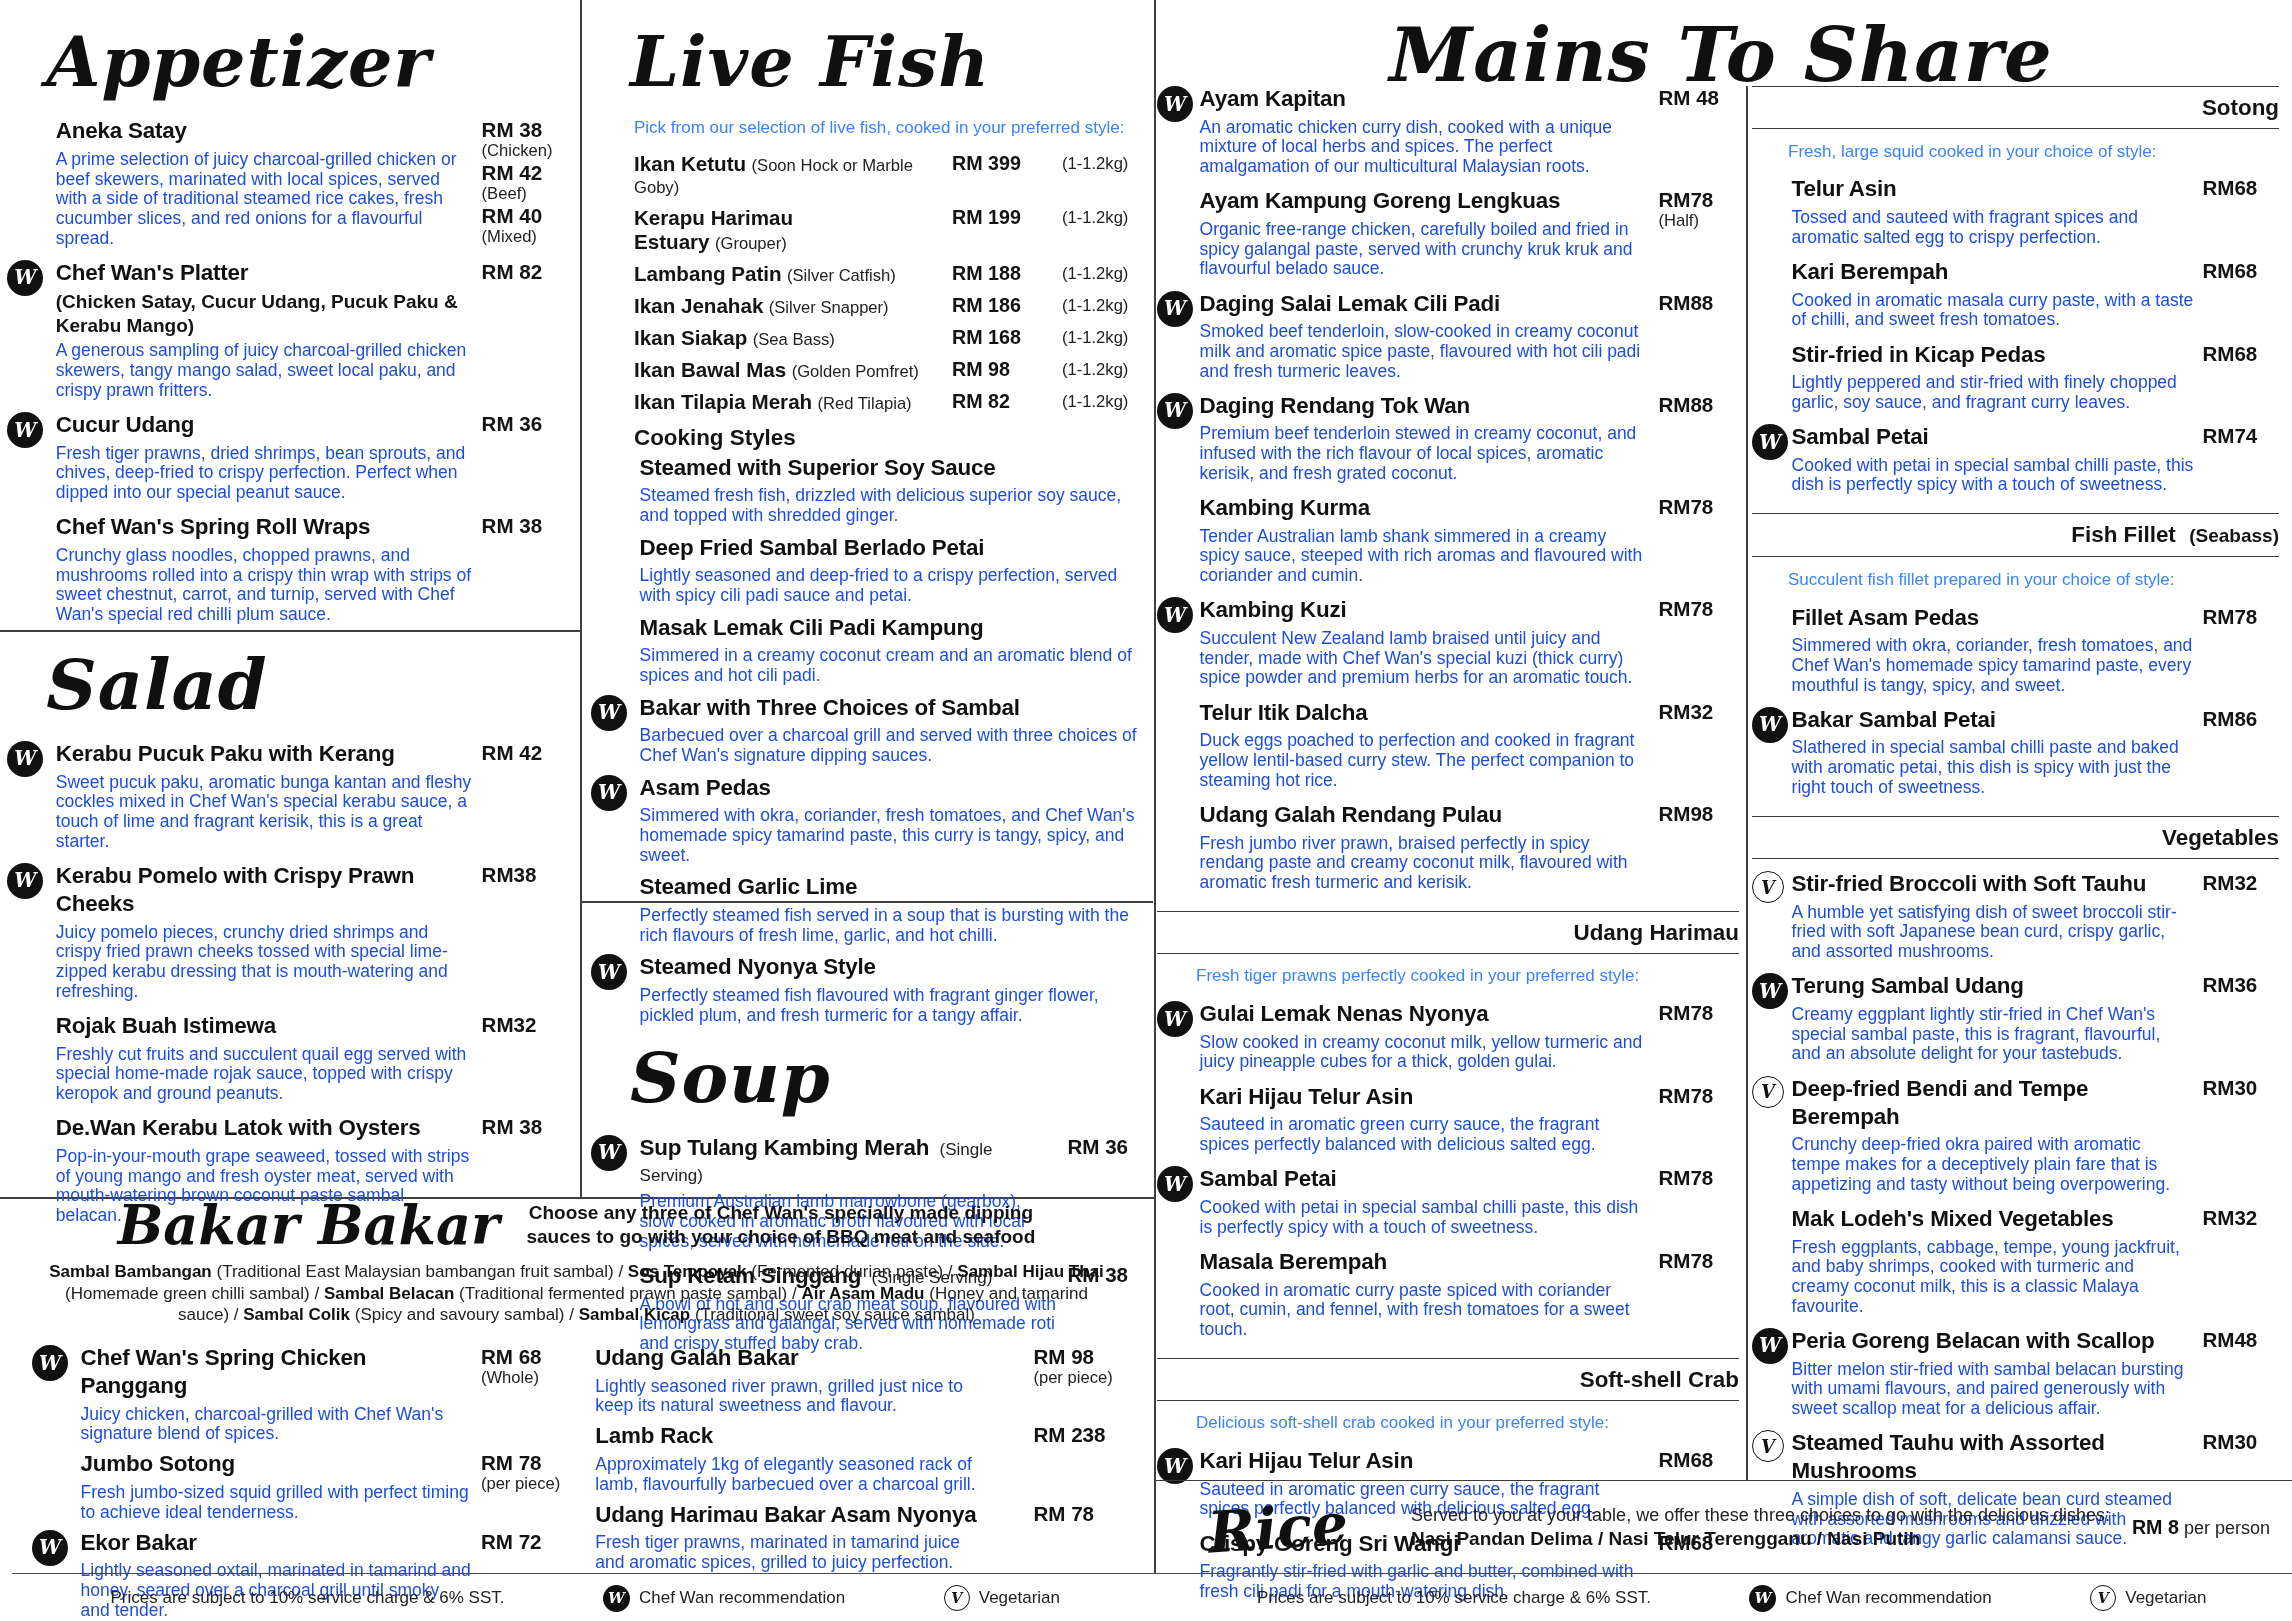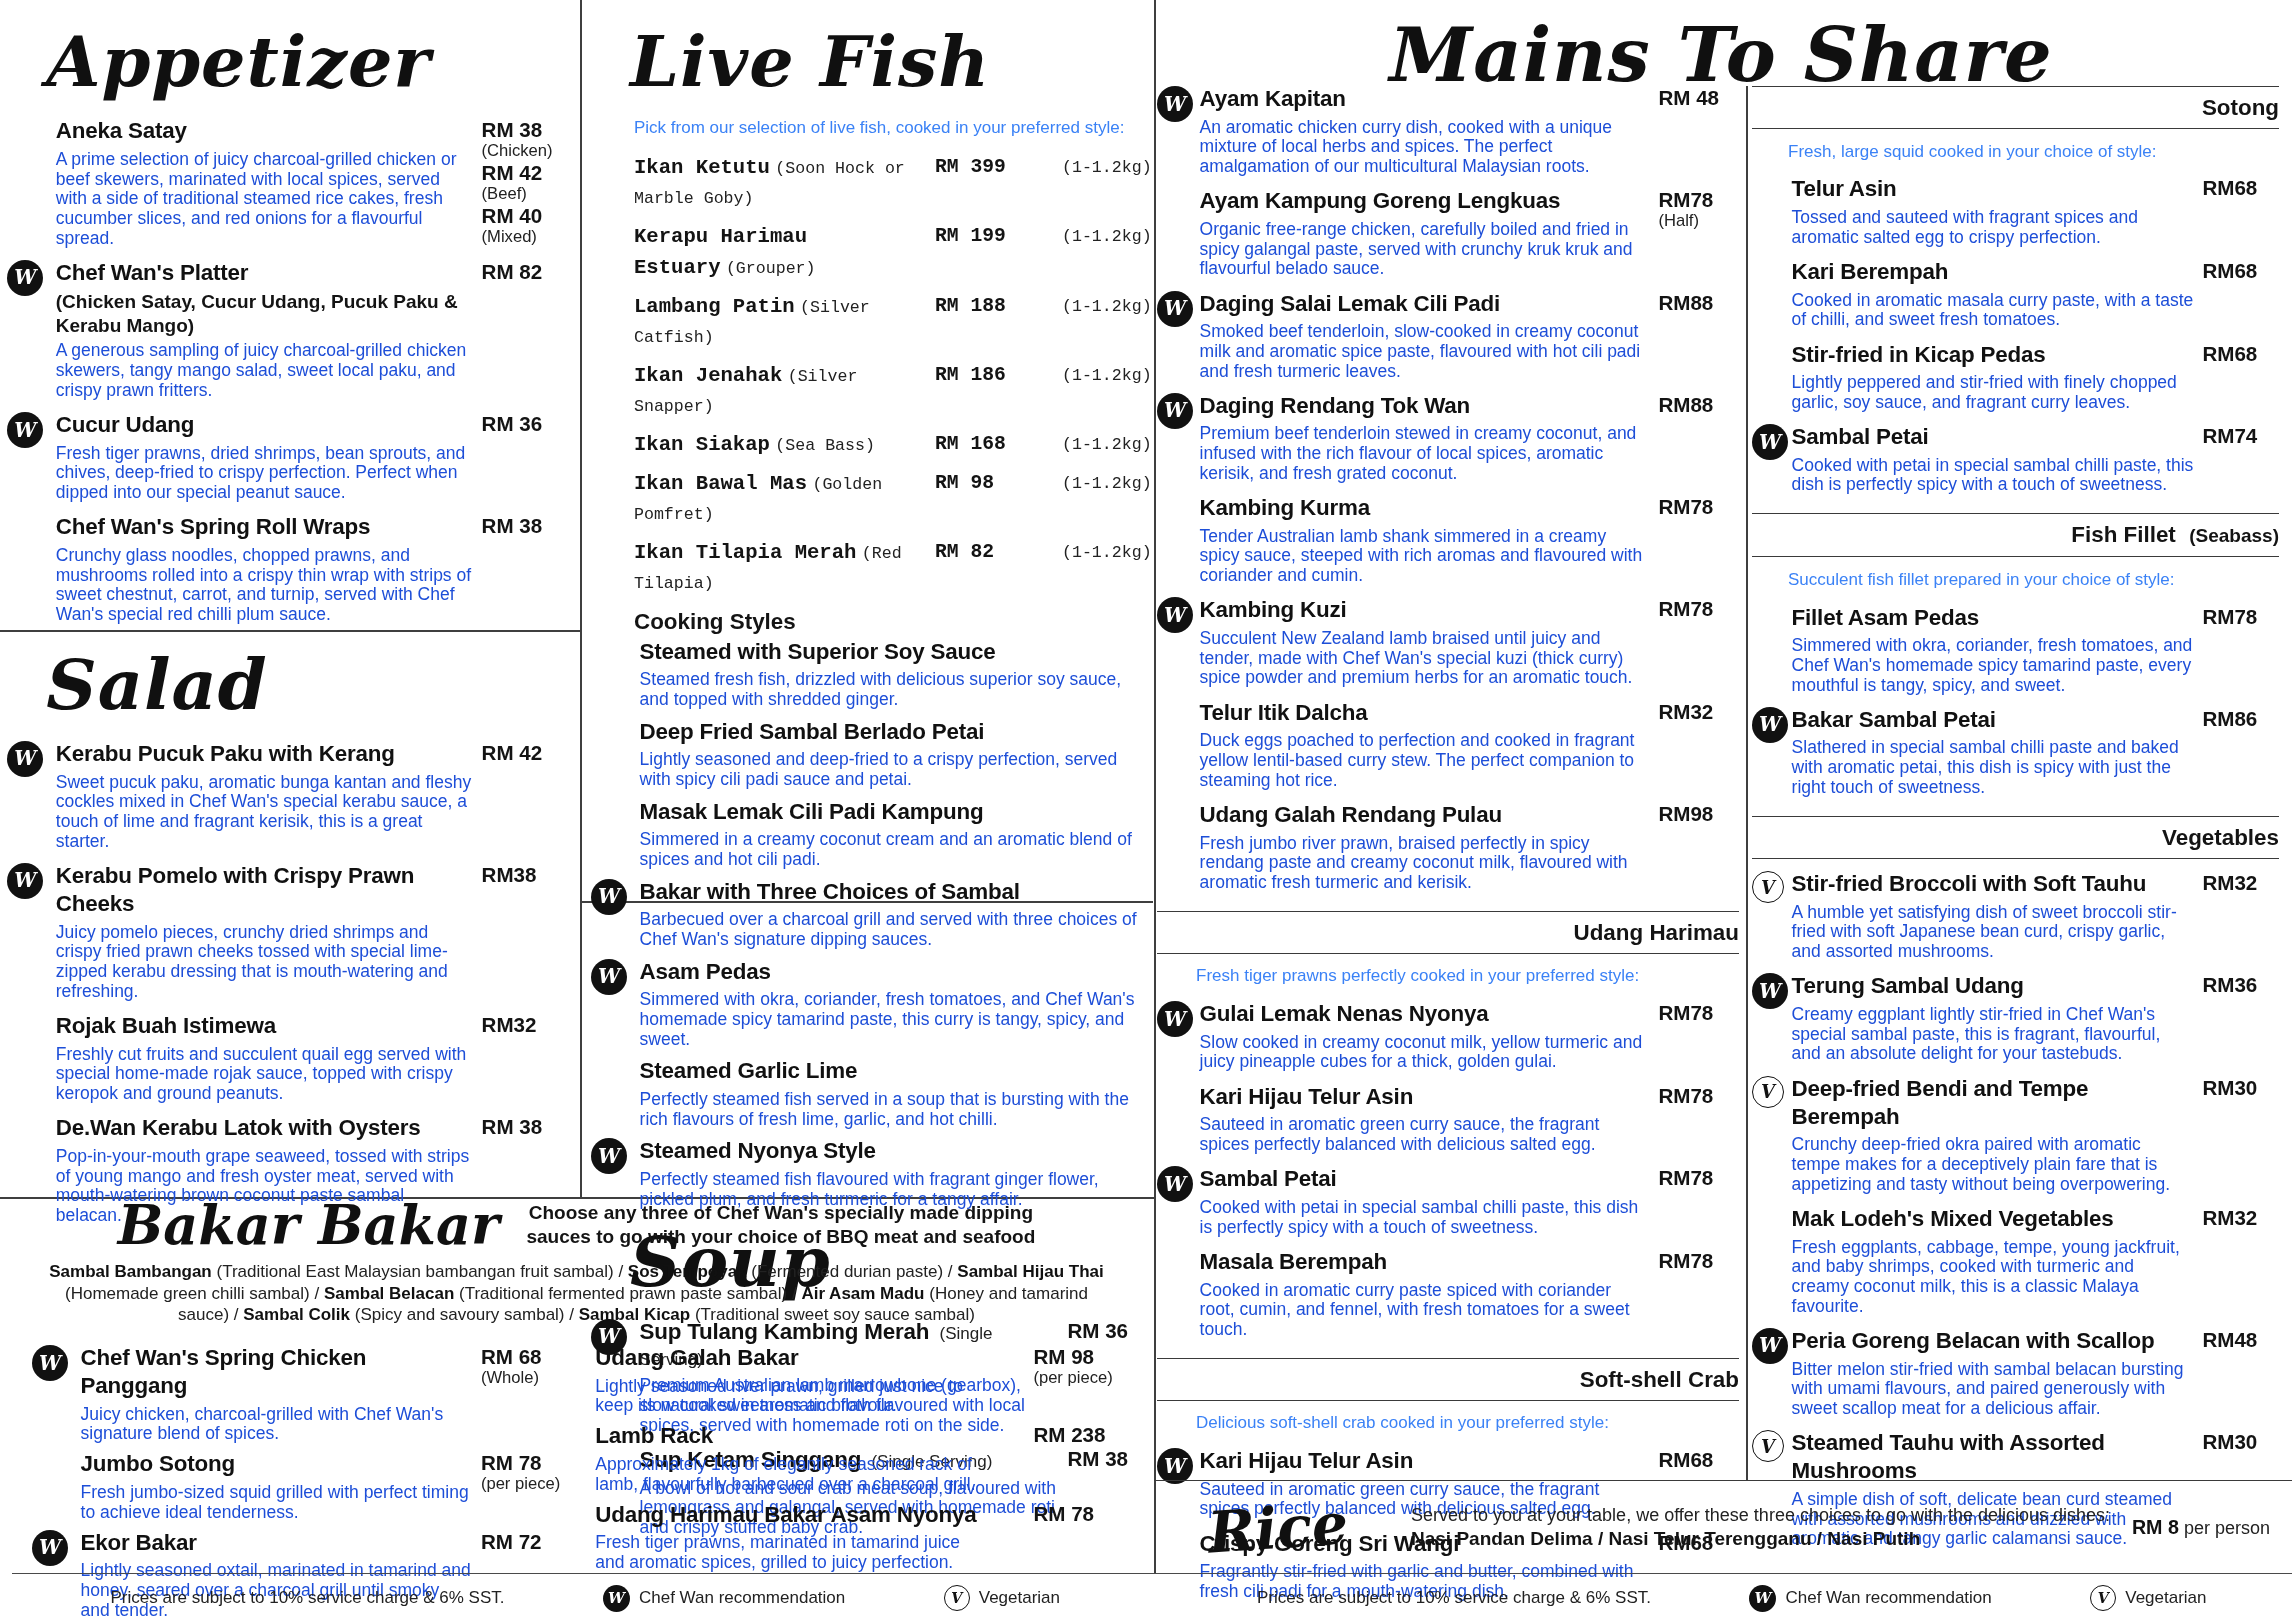--- a/index.html
+++ b/index.html
@@ -28,22 +28,22 @@
   
   .badge{width:36px;height:36px;border-radius:50%;display:inline-flex;align-items:center;
          justify-content:center;font-family:"DejaVu Serif",serif;font-style:italic;flex:0 0 auto;}
   .badge-w{background:#111;color:#fff;font-size:19.7px;font-weight:700;}
   .badge-v{border:1.8px solid #111;color:#111;font-size:18px;font-weight:600;width:30px;height:30px;}
   .badge-empty{visibility:hidden;}
   .badge-sm{width:27px;height:27px;font-size:15px;}
   .badge-sm.badge-v{width:24px;height:24px;font-size:14.3px;}
 
   
-  .fish-row{display:grid;grid-template-columns:1fr 109px 86px;column-gap:18px;
-            margin-bottom:8px;padding-left:43px;line-height:29px;font-family:Liberation Mono, monospace;}
+  .fish-row{display:grid;grid-template-columns:1fr 109px 86px;column-gap:1px;
+            margin-bottom:8px;padding-left:43px;line-height:21px;}
   .fname{font-weight:700;font-size:20.6px;}
   .fnote{font-size:16.6px;font-weight:400;color:#222;margin-left:5.4px;}
   .fprice{font-weight:700;font-size:19.7px;white-space:nowrap;}
   .fweight{font-size:16.6px;color:#222;white-space:nowrap;}
 
   .intro{font-size:17px;color:#3b82f6;margin:0 0 14.3px 43px;line-height:20.6px;}
   .styles-head{font-weight:700;font-size:22.4px;margin:9px 0 3.6px 43px;line-height:27px;}
 
   
   .subheader{border-top:1.8px solid #3a3a3a;border-bottom:1.8px solid #3a3a3a;

